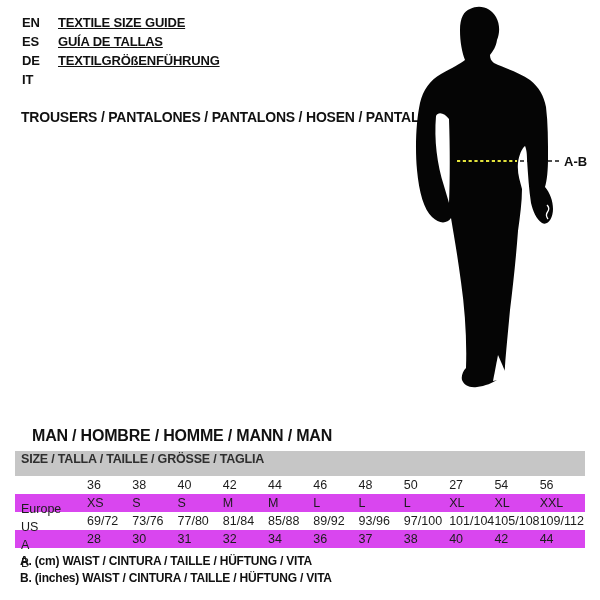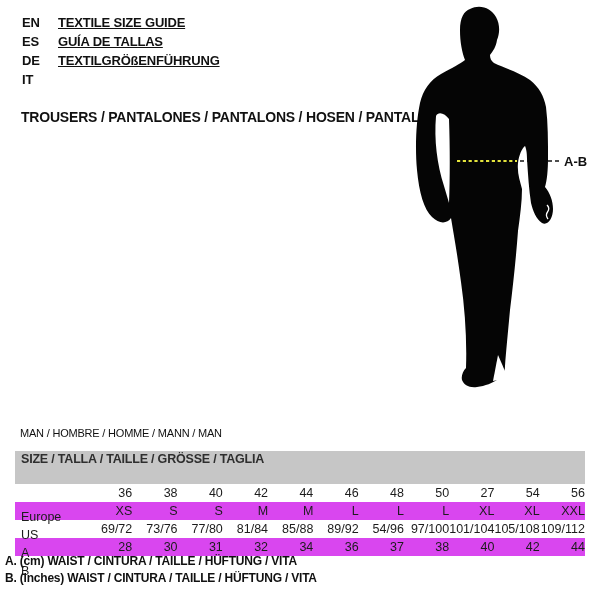--- a/index.html
+++ b/index.html
@@ -13,35 +13,35 @@
   .lang-code{width:36px;flex:0 0 36px;}
   .lang-label{white-space:nowrap;text-decoration:underline;}
   .category-heading{
     position:absolute;top:109px;left:21px;font-size:14px;font-weight:700;
     letter-spacing:-0.2px;white-space:nowrap;
   }
   
   .figure-wrap{position:absolute;left:410px;top:0;width:190px;height:420px;}
   
   .gender-heading{
-    position:absolute;top:427px;left:20px;font-size:11px;font-weight:400;
+    position:absolute;top:427px;left:32px;font-size:16px;font-weight:700;
     letter-spacing:-0.2px;white-space:nowrap;
   }
   
   .size-table{position:absolute;left:15px;top:451px;width:570px;font-size:12.5px;color:#1c1c1c;}
   .st-header{
-    height:33px;line-height:17px;background:#c6c6c6;color:#2e2e2e;
+    height:25px;line-height:17px;background:#c6c6c6;color:#2e2e2e;
     font-weight:700;padding-left:6px;letter-spacing:-0.2px;
   }
   .st-row{display:flex;height:18px;line-height:18px;}
   .st-row.alt{background:#d946ef;}
   .st-label{flex:0 0 66px;width:66px;padding-left:6px;margin-top:24px;}
-  .st-cell{flex:1;text-align:right;white-space:nowrap;}
+  .st-cell{flex:1;text-align:left;white-space:nowrap;}
   
-  .footnotes{position:absolute;left:5px;top:553px;font-size:12px;font-weight:700;
+  .footnotes{position:absolute;left:20px;top:553px;font-size:12px;font-weight:700;
     letter-spacing:-0.2px;line-height:16.5px;}
   .footnote{white-space:nowrap;}
 </style>
 </head>
 <body>
 
 <div class="canvas">
 
   <div class="lang-block">
     <div class="lang-row">
@@ -152,21 +152,21 @@
     </div>
 
     <div class="st-row">
       <span class="st-label">A</span>
       <span class="st-cell">69/72</span>
       <span class="st-cell">73/76</span>
       <span class="st-cell">77/80</span>
       <span class="st-cell">81/84</span>
       <span class="st-cell">85/88</span>
       <span class="st-cell">89/92</span>
-      <span class="st-cell">54/96</span>
+      <span class="st-cell">93/96</span>
       <span class="st-cell">97/100</span>
       <span class="st-cell">101/104</span>
       <span class="st-cell">105/108</span>
       <span class="st-cell">109/112</span>
     </div>
 
     <div class="st-row alt">
       <span class="st-label">B</span>
       <span class="st-cell">28</span>
       <span class="st-cell">30</span>

